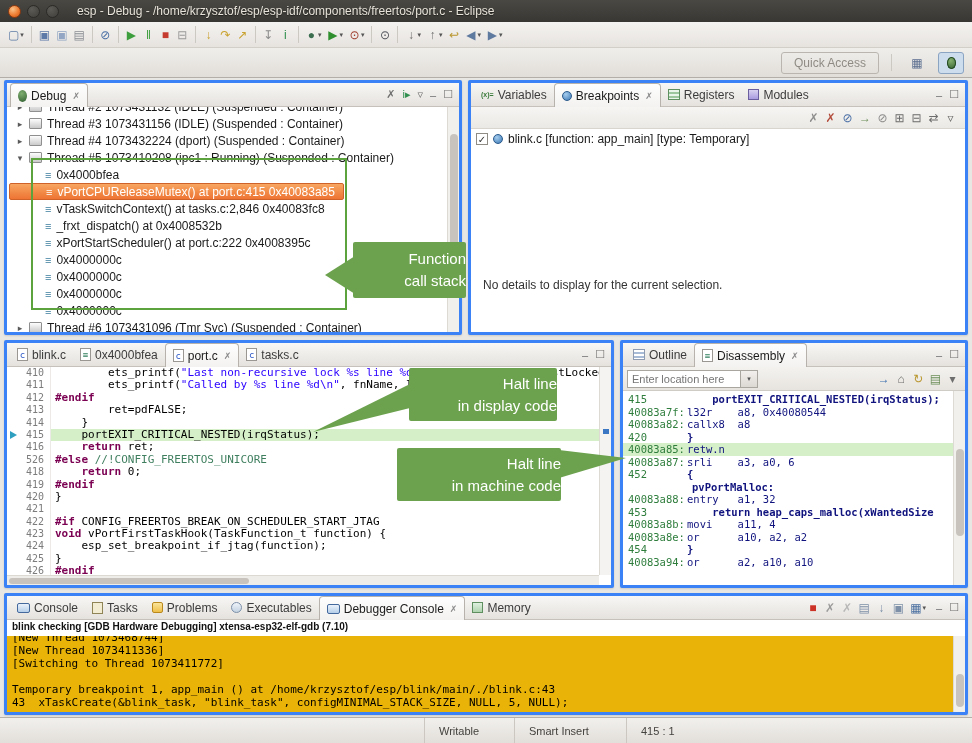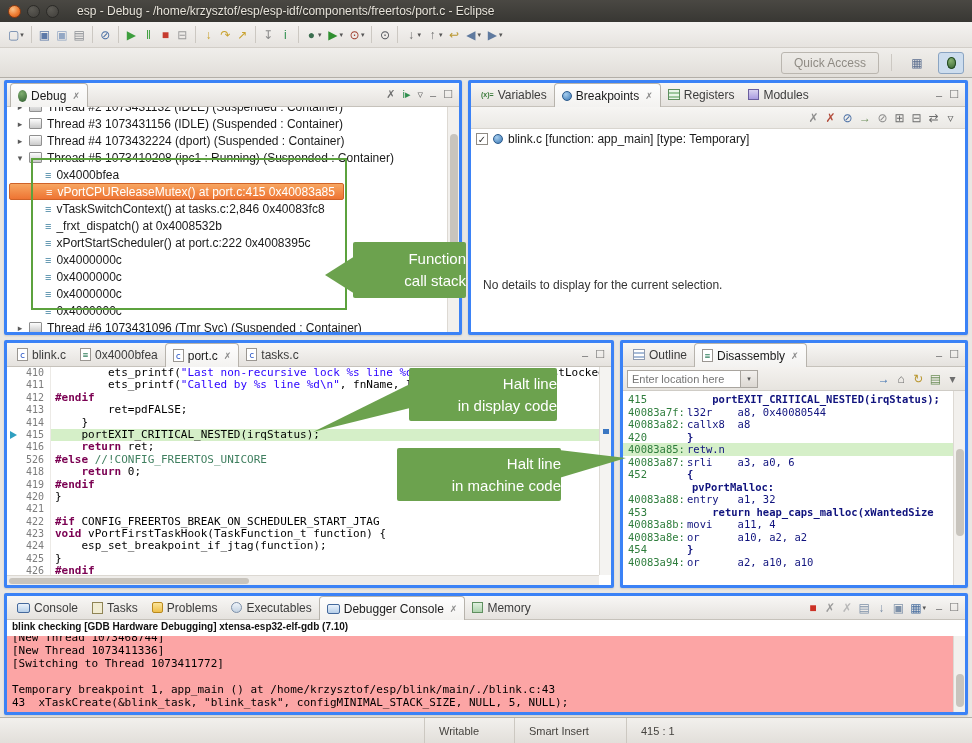--- a/index.html
+++ b/index.html
@@ -85,21 +85,21 @@
 .dbody{position:absolute;top:48px;left:0;right:12px;bottom:0;overflow:hidden;font-family:"DejaVu Sans Mono",monospace;font-size:10.5px;padding-top:2px;background:#fff}
 .drow{display:flex;height:12.5px;line-height:12.5px;white-space:pre}
 .drow.cur{background:#d5efc8}
 .da{width:64px;flex:none;color:#2e7d3c;padding-left:5px}
 .dt{color:#10137e}
 .ds{color:#10137e;font-weight:bold}
 .dlab{padding-left:69px;color:#10137e;font-weight:bold}
 .dvscroll{position:absolute;top:48px;right:0;bottom:0;width:12px;background:#f2f0ed;border-left:1px solid #ddd9d3}
 
 .chead{position:absolute;top:24px;left:0;right:12px;height:16px;font-size:10px;font-weight:bold;color:#111;padding:1px 5px;white-space:nowrap;background:#fff}
-.cbody{position:absolute;top:40px;left:0;right:12px;bottom:0;overflow:hidden;background:#fca5a5;font-family:"DejaVu Sans Mono",monospace;font-size:11px;tab-size:4}
+.cbody{position:absolute;top:40px;left:0;right:12px;bottom:0;overflow:hidden;background:#eab308;font-family:"DejaVu Sans Mono",monospace;font-size:11px;tab-size:4}
 .cbody-inner{margin-top:-5px}
 .cline{height:13px;line-height:13px;white-space:pre;padding-left:5px;color:#000}
 .cvscroll{position:absolute;top:40px;right:0;bottom:0;width:12px;background:#f2f0ed;border-left:1px solid #ddd9d3}
 
 .statusbar{position:absolute;left:0;top:717px;width:100%;height:26px;background:linear-gradient(#f2f0ed,#e2dfda);border-top:1px solid #b5b1aa;font-size:11px;color:#45433f}
 .stitem{position:absolute;top:0;height:100%;display:flex;align-items:center;padding:0 14px;border-left:1px solid #ccc8c1}
 
 .gbox{position:absolute;left:31px;top:158px;width:316px;height:152px;border:2px solid #5ca23d;z-index:5;pointer-events:none}
 .callout{position:absolute;background:#6ca24e;color:#fff;z-index:7;display:flex;flex-direction:column;align-items:flex-end;justify-content:center;font-size:15px;line-height:1.45;border-radius:2px;text-align:center;pointer-events:none}
 .ctail{position:absolute;z-index:6;pointer-events:none}

